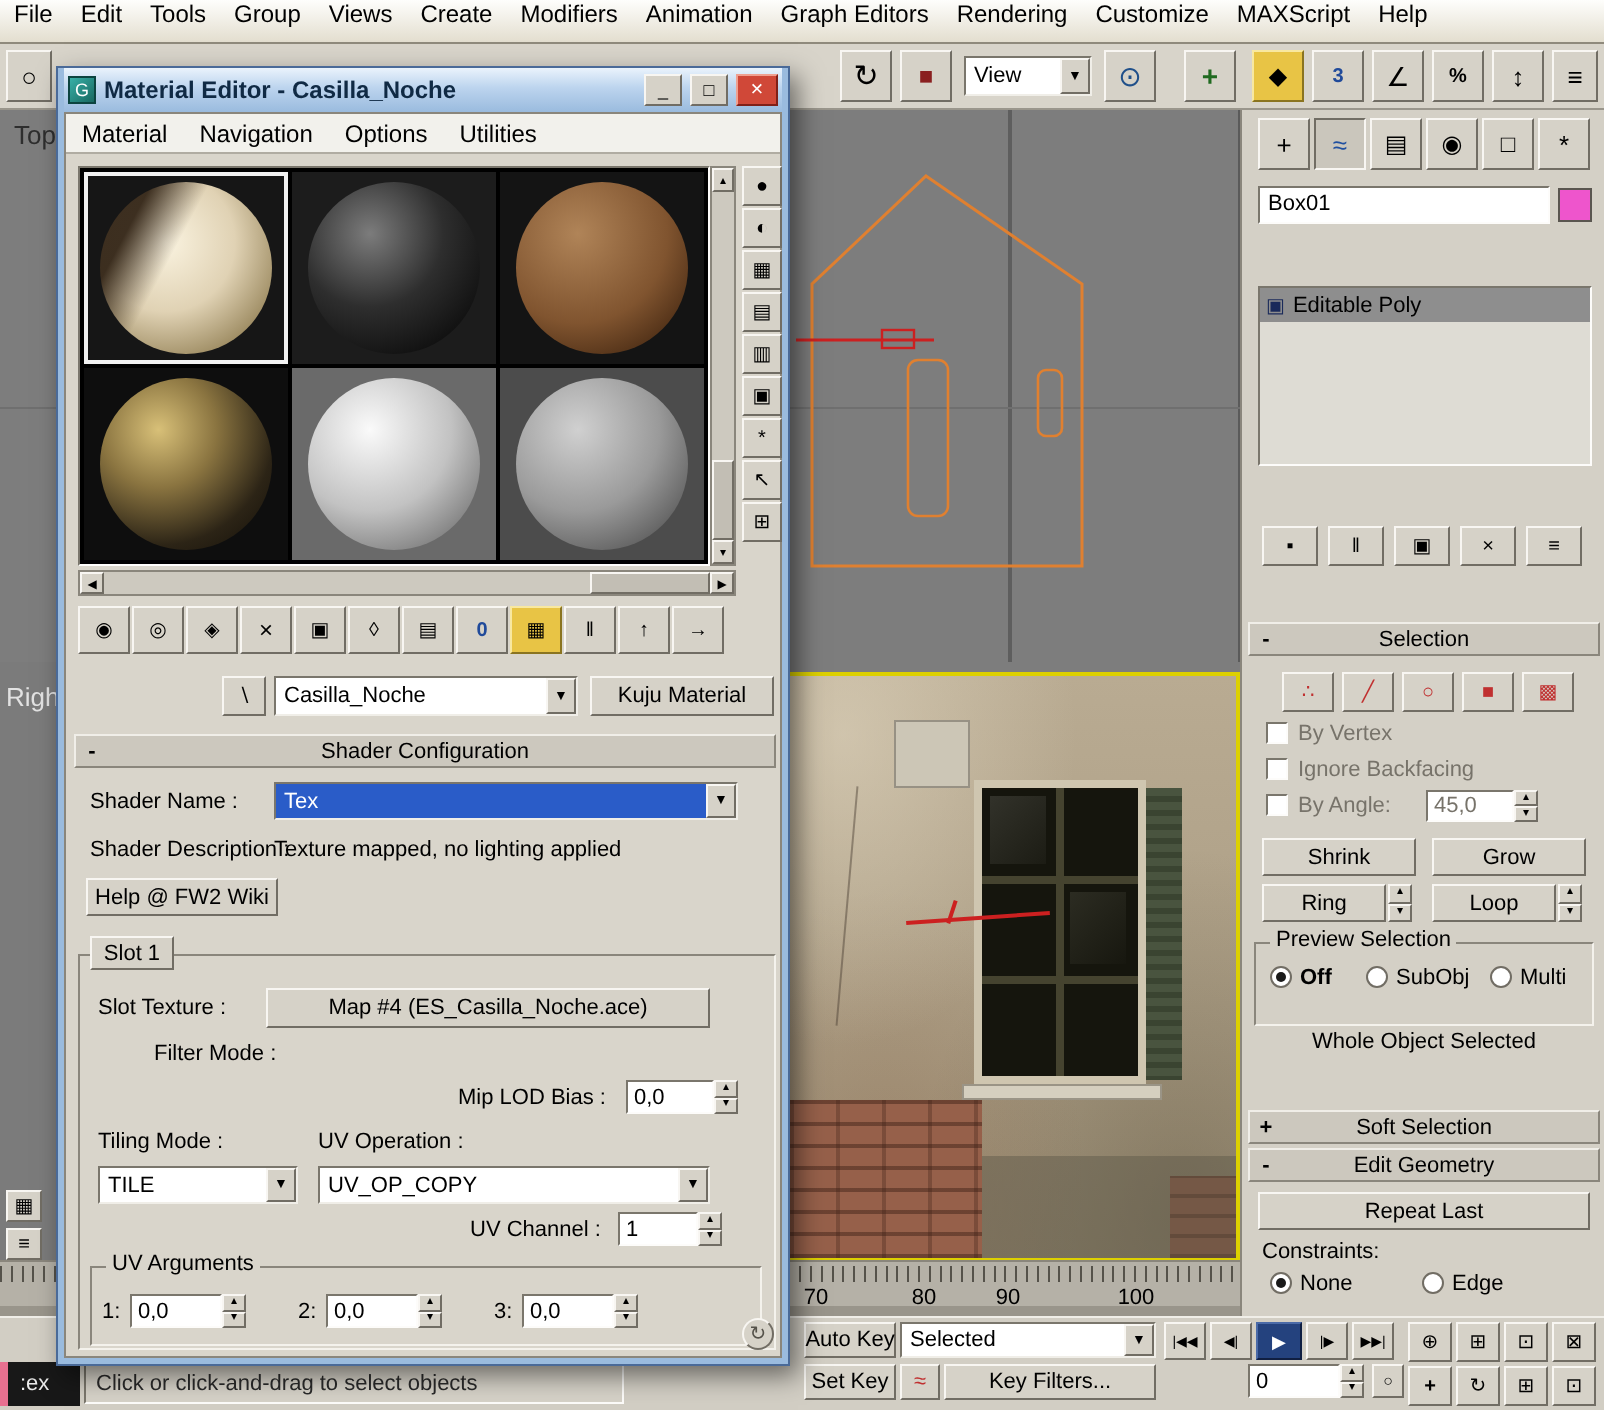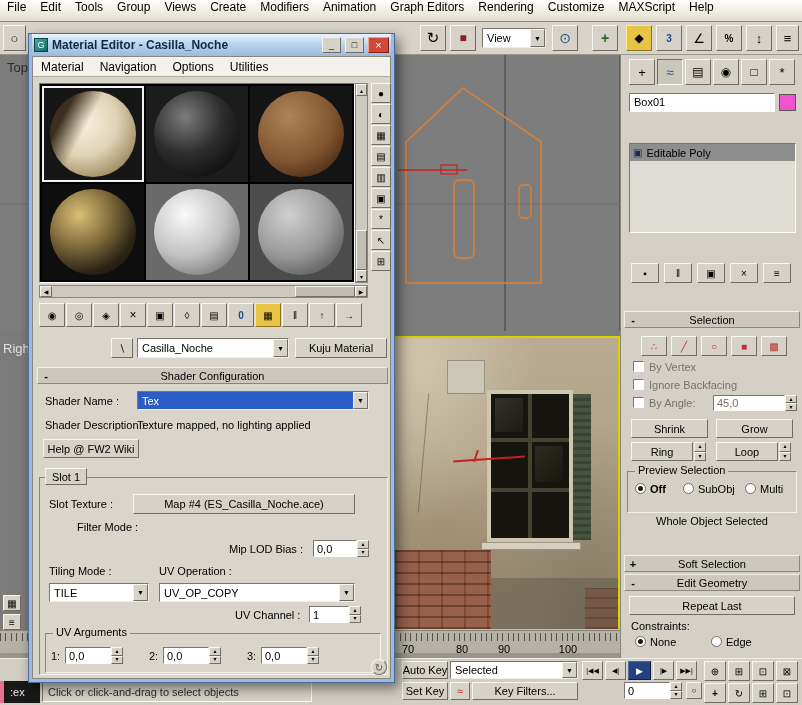--- a/index.html
+++ b/index.html
@@ -165,21 +165,21 @@
     <span class="ico red" style="left:80px;top:281px;width:26px;height:20px;">○</span>
     <span class="ico red" style="left:110px;top:281px;width:26px;height:20px;">■</span>
     <span class="ico red" style="left:140px;top:281px;width:26px;height:20px;">▩</span>
 
     <span class="chk" style="left:12px;top:306px;"></span>
     <span class="lbl dis" style="left:28px;top:306px;">By Vertex</span>
     <span class="chk" style="left:12px;top:324px;"></span>
     <span class="lbl dis" style="left:28px;top:324px;">Ignore Backfacing</span>
     <span class="chk" style="left:12px;top:342px;"></span>
     <span class="lbl dis" style="left:28px;top:342px;">By Angle:</span>
-    <div class="spin" style="left:92px;top:340px;width:84px;height:16px;">
+    <div class="spin" style="left:92px;top:340px;width:56px;height:16px;">
       <span class="sv dis">45,0</span>
       <span class="col">
           <span class="b">▴</span>
           <span class="b">▾</span>
         </span>
     </div>
 
     <div class="btn abs" style="left:10px;top:364px;width:77px;height:19px;">Shrink</div>
     <div class="btn abs" style="left:95px;top:364px;width:77px;height:19px;">Grow</div>
     <div class="btn abs" style="left:10px;top:387px;width:62px;height:19px;">Ring</div>

